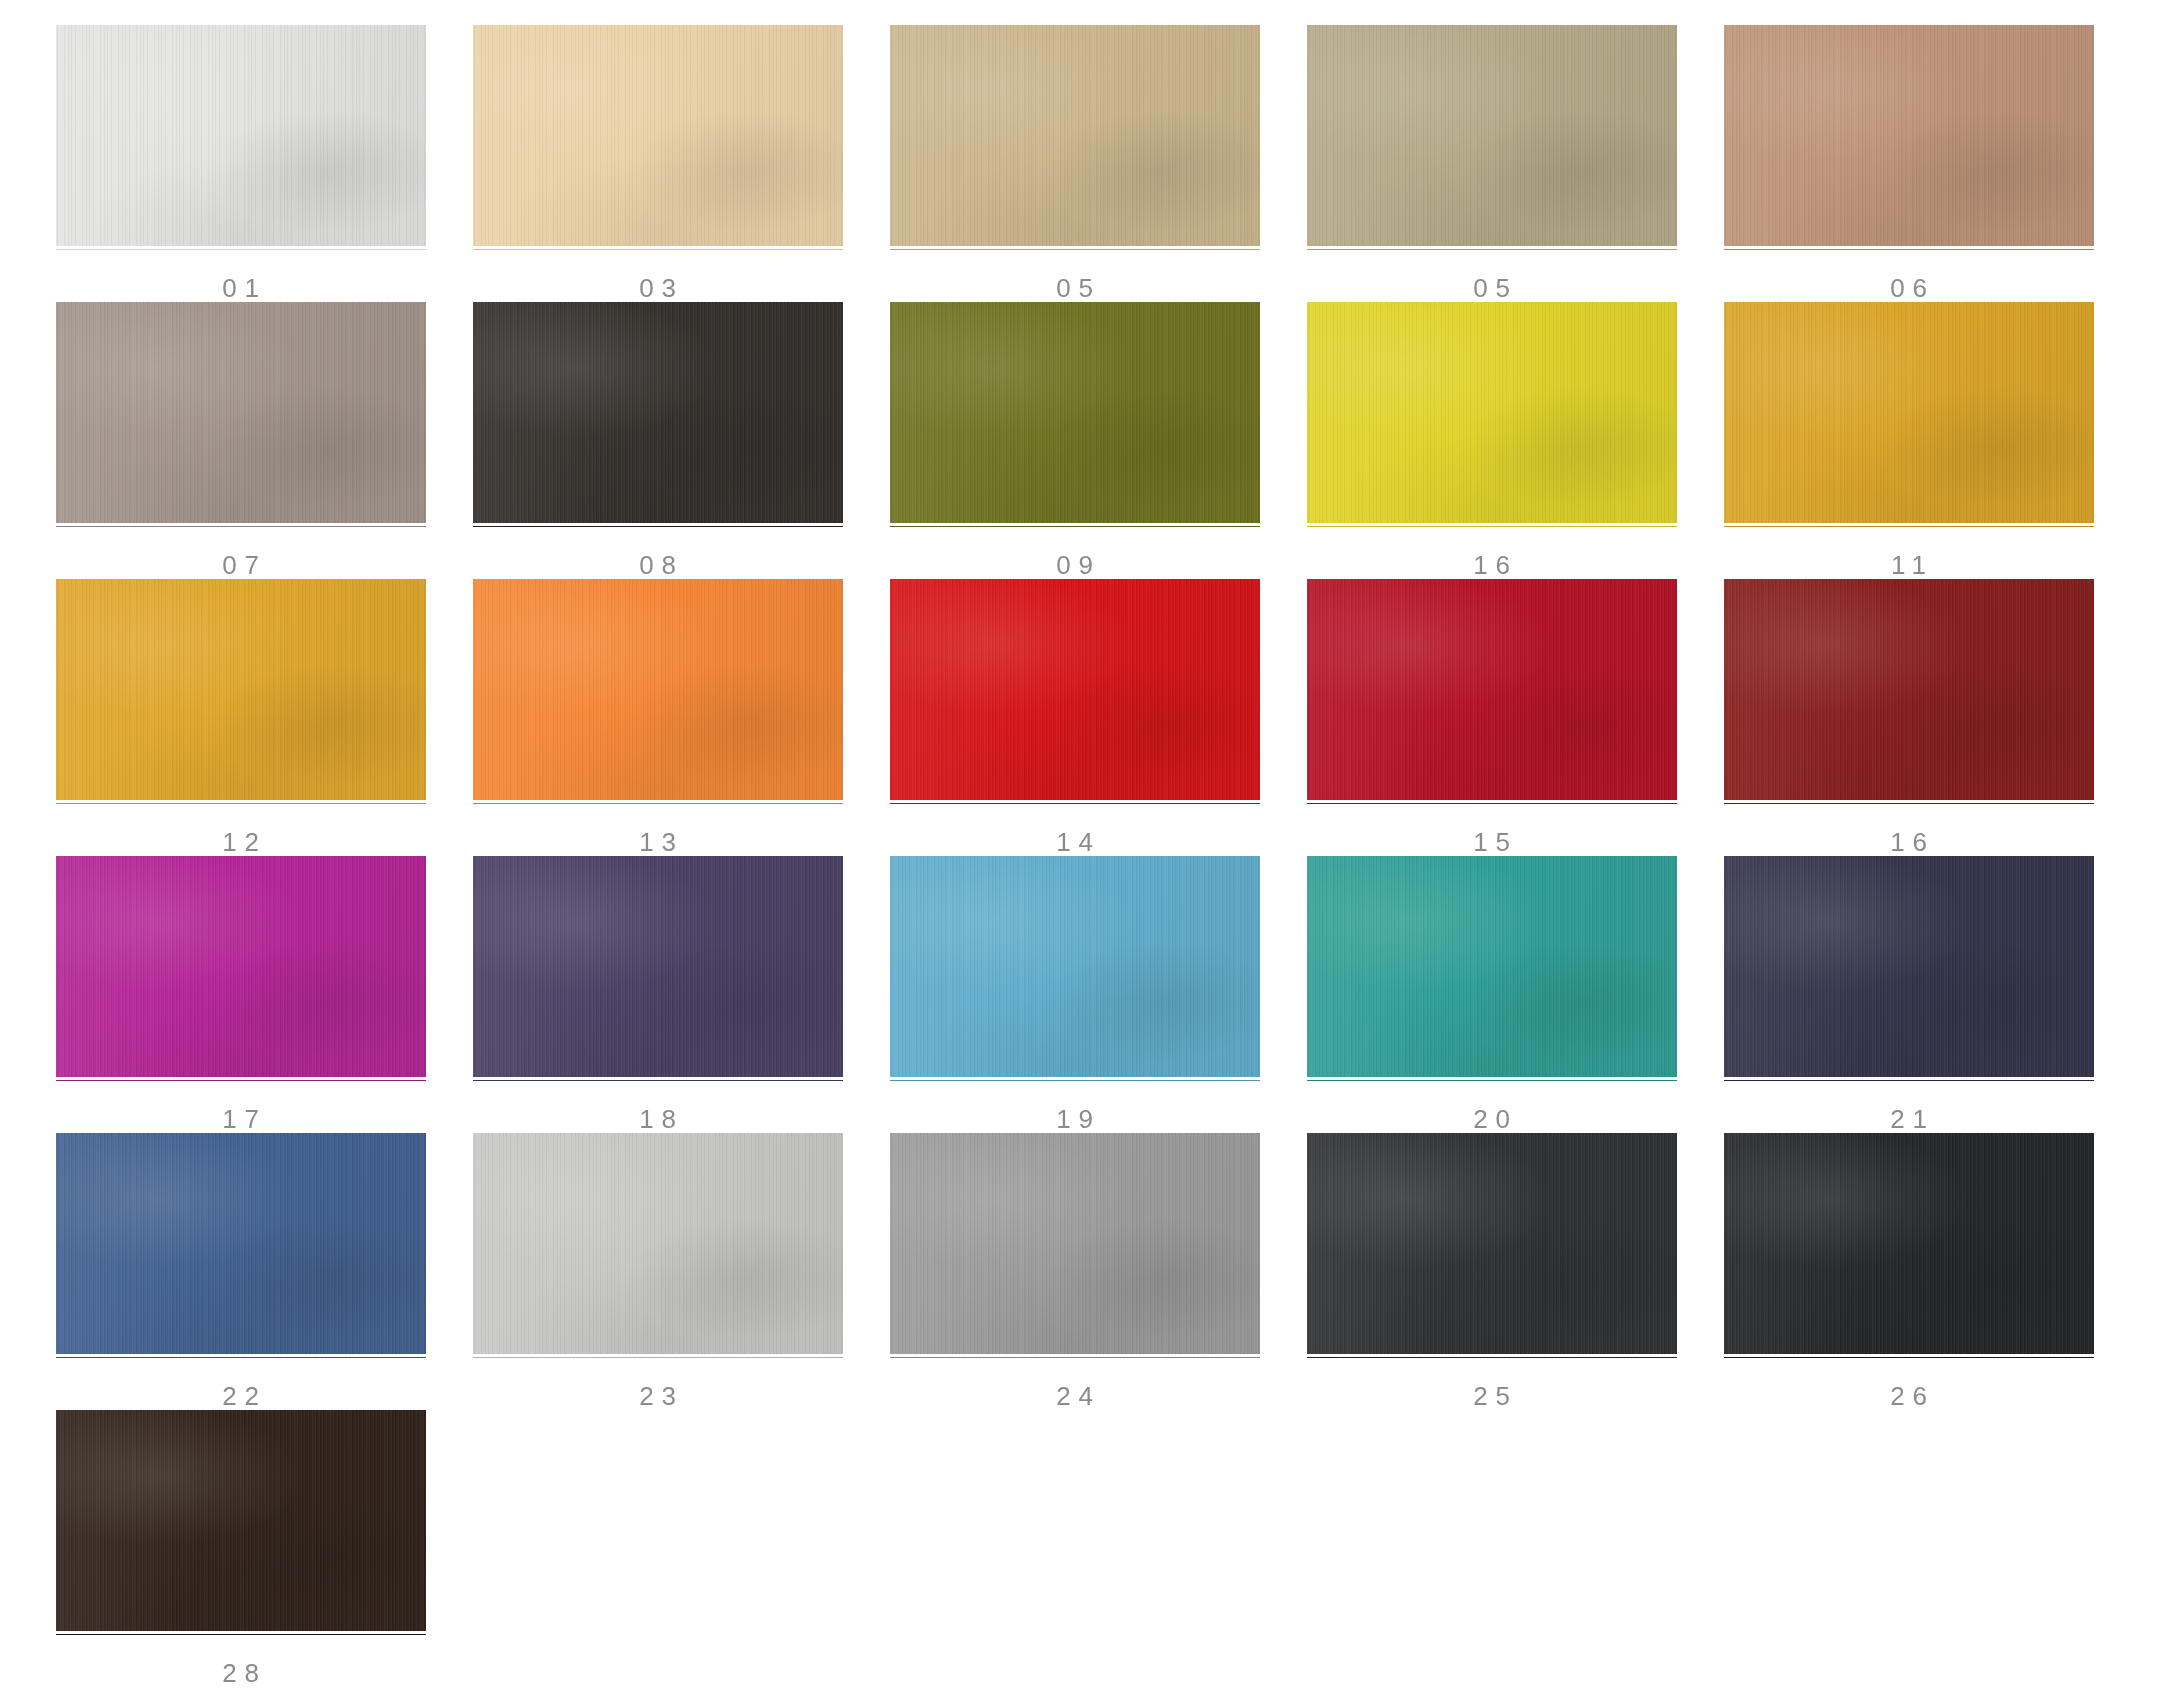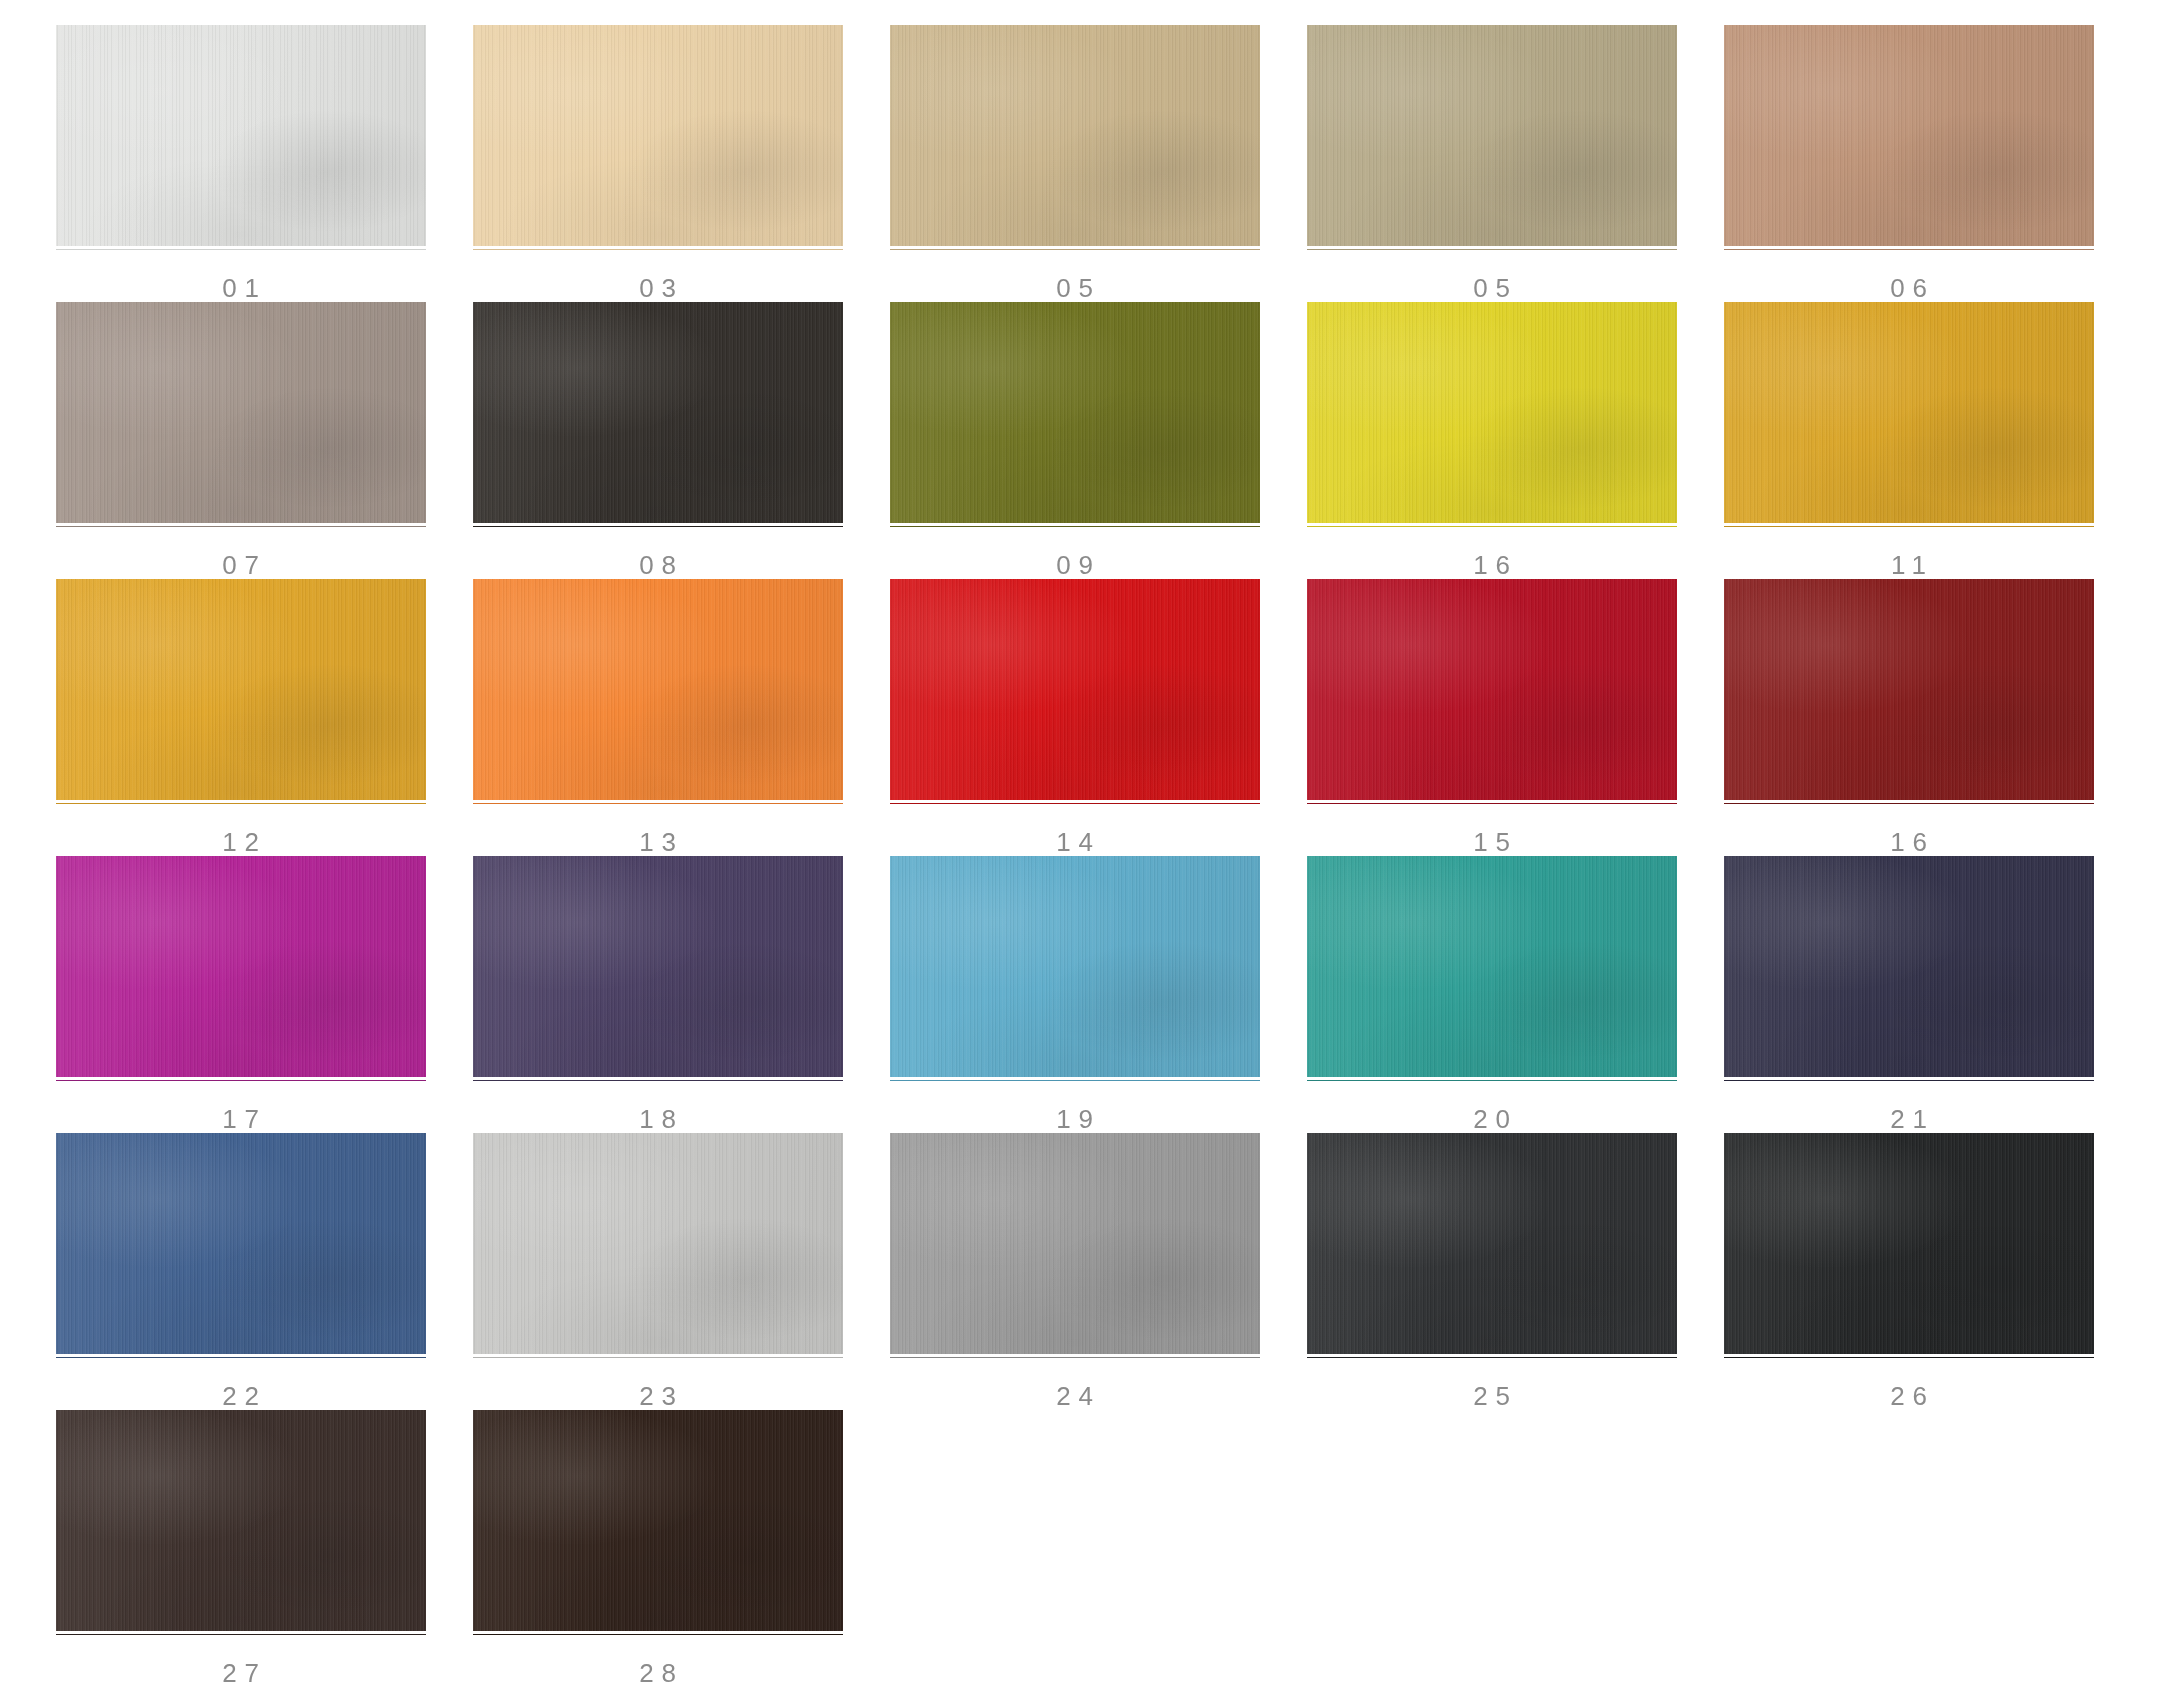--- a/index.html
+++ b/index.html
@@ -342,29 +342,20 @@
       <div class="chip-wrap">
         <div class="chip" style="background: rgb(35, 37, 38);">
           <div class="chip-texture"></div>
         </div>
       </div>
       <div class="chip-rule" style="background: rgb(22, 24, 25);"></div>
       <div class="chip-label">26</div>
     </div>
     <div class="swatch-cell">
       <div class="chip-wrap">
-        <div class="chip" style="background: rgb(59, 46, 42);">
-          <div class="chip-texture"></div>
-        </div>
-      </div>
-      <div class="chip-rule" style="background: rgb(43, 33, 30);"></div>
-      <div class="chip-label">27</div>
-    </div>
-    <div class="swatch-cell">
-      <div class="chip-wrap">
         <div class="chip" style="background: rgb(48, 33, 26);">
           <div class="chip-texture"></div>
         </div>
       </div>
       <div class="chip-rule" style="background: rgb(34, 23, 16);"></div>
       <div class="chip-label">28</div>
     </div>
     <div class="swatch-cell is-empty"></div>
   </div>
 

